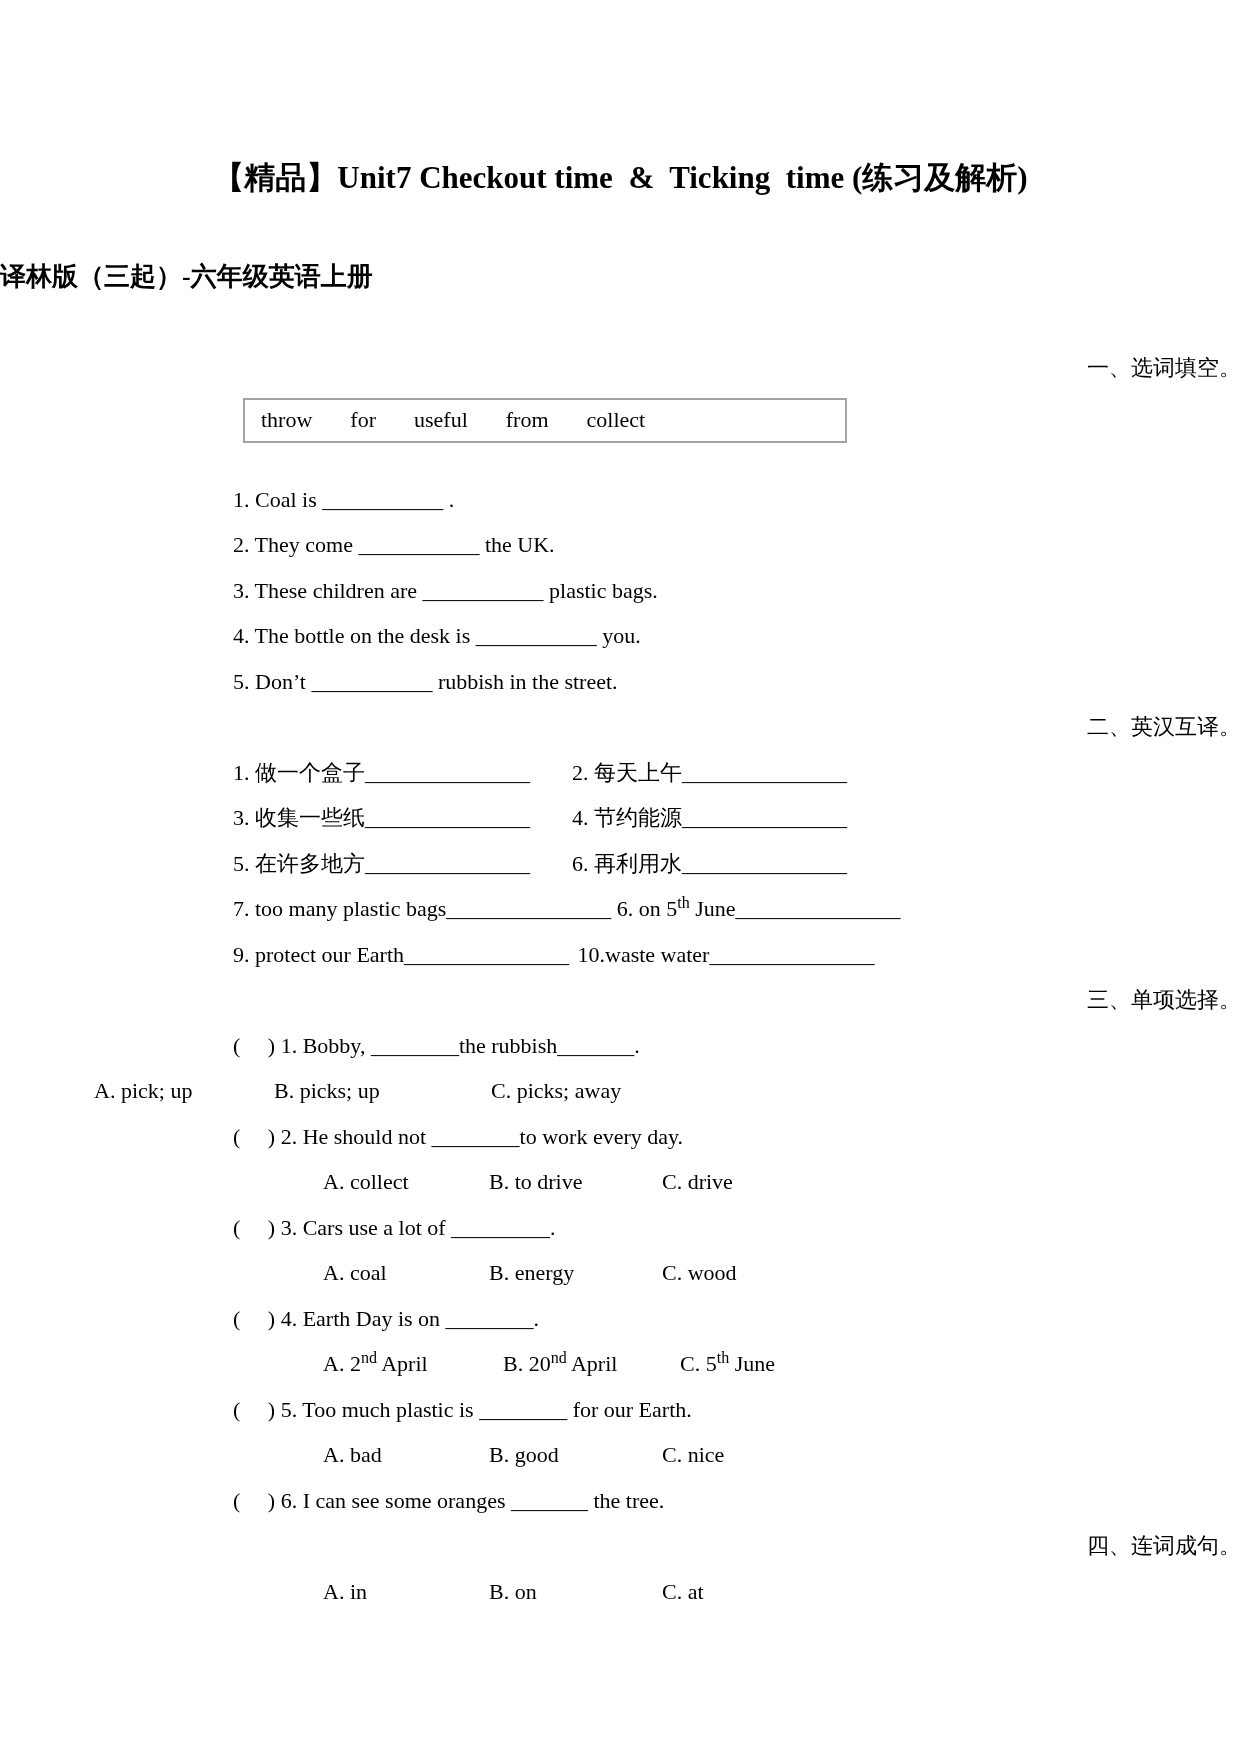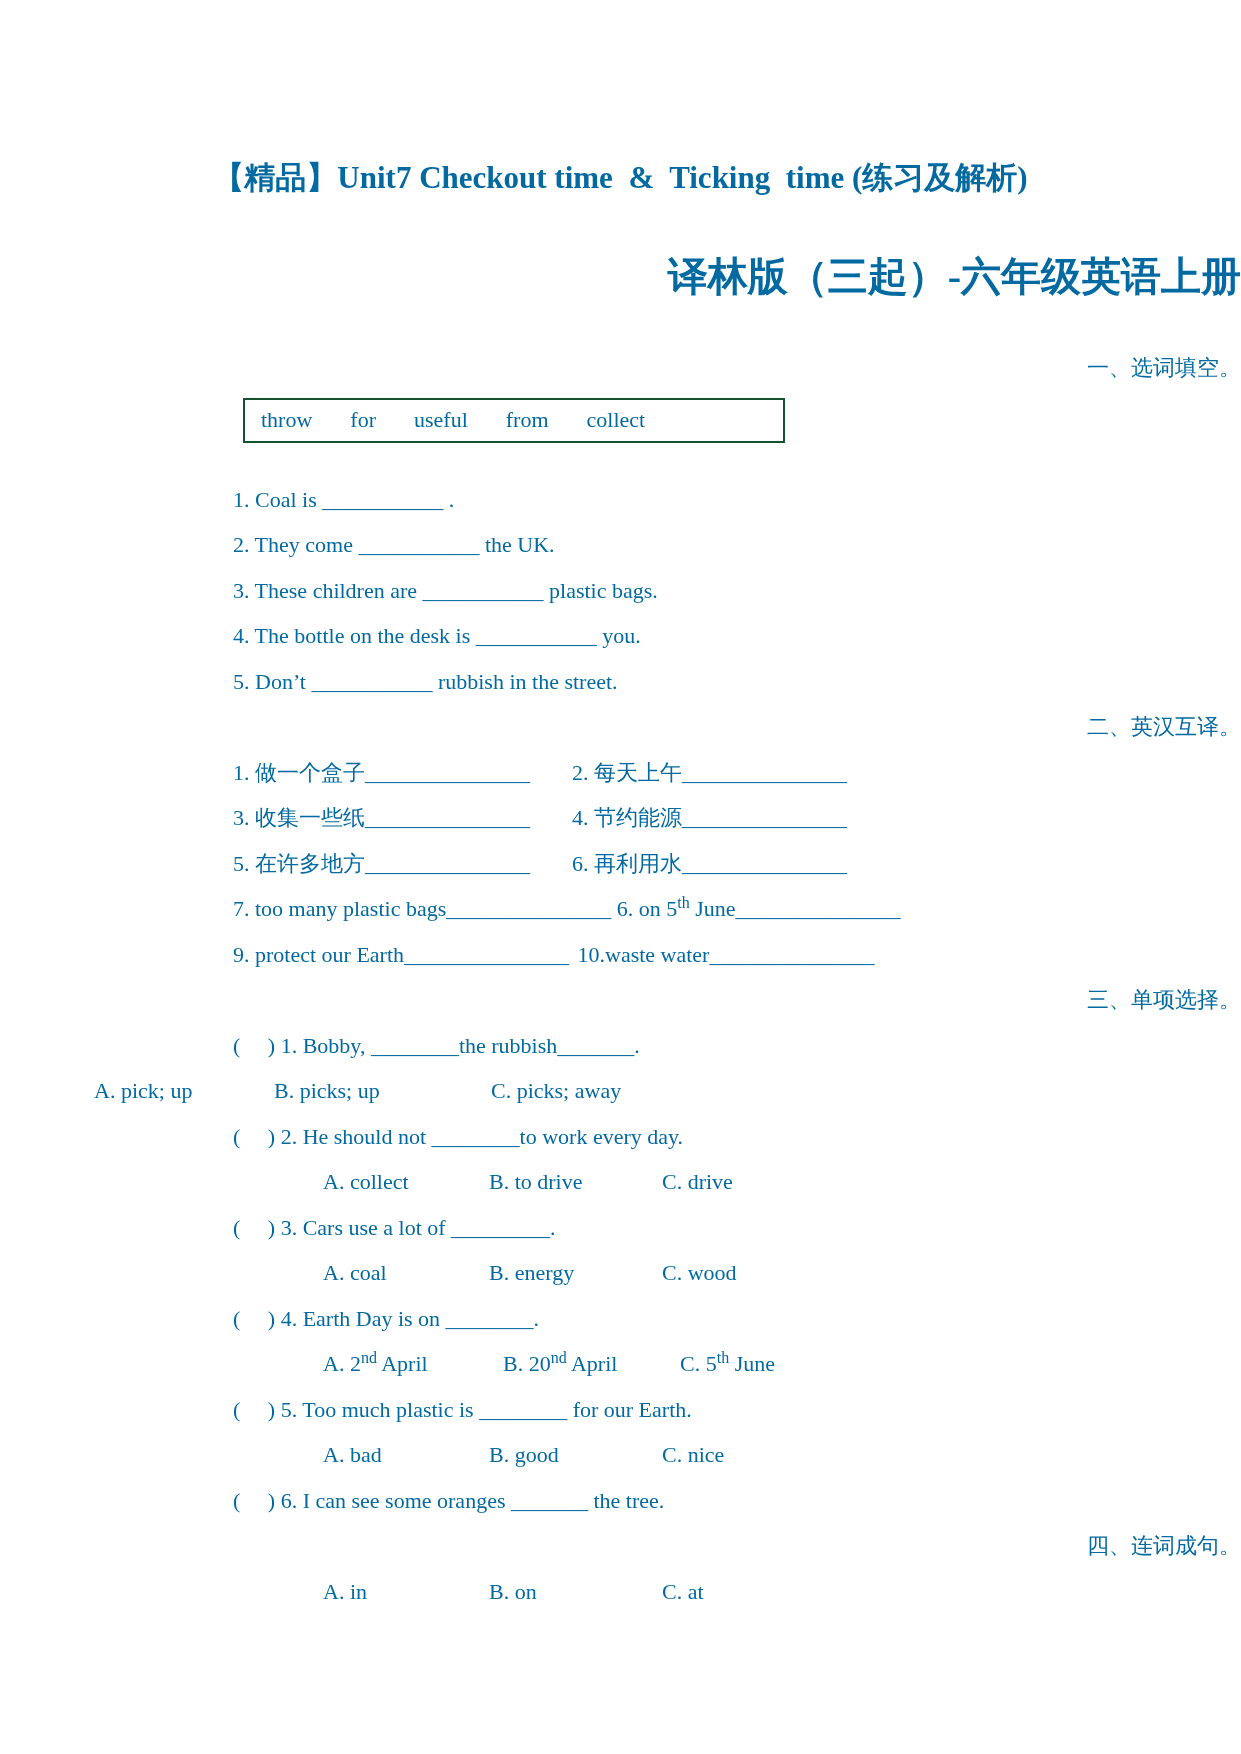--- a/index.html
+++ b/index.html
@@ -1,55 +1,55 @@
 <!DOCTYPE html>
 <html><head>
 <meta charset="utf-8">
 <style>
   html,body{margin:0;padding:0;background:#ffffff;}
   .page{
     position:relative;
     width:1241px;
     height:1754px;
     background:#ffffff;
-    color:#0369a1;
+    color:#000000;
     font-family:"Liberation Serif","DejaVu Serif",serif;
     font-size:22px;
     box-sizing:border-box;
     padding-top:156px;
     overflow:hidden;
   }
   .title{
     text-align:center;
     font-weight:bold;
     font-size:31px;
     line-height:44px;
     white-space:pre;
   }
   .subtitle{
-    text-align:right;
+    text-align:left;
     font-weight:bold;
-    font-size:40px;
+    font-size:26px;
     line-height:44px;
     margin-top:55px;
     white-space:pre;
   }
   .ln{
     height:45.5px;
     line-height:45.5px;
     white-space:pre;
   }
   .sec{margin-left:185px;text-align:right;}
   .item{margin-left:233px;}
   .sec1-head{margin-top:46px;}
   .wordbox{
     margin:7px 0 0 243px;
-    width:542px;
+    width:604px;
     height:45px;
-    border:2px solid #14532d;
+    border:2px solid #a3a3a3;
     box-sizing:border-box;
     display:flex;
     align-items:center;
     gap:38px;
     padding-left:16px;
     white-space:pre;
   }
   .first-item{margin-top:34px;}
   .col1{display:inline-block;min-width:339px;}
   sup{font-size:16px;line-height:0;}

